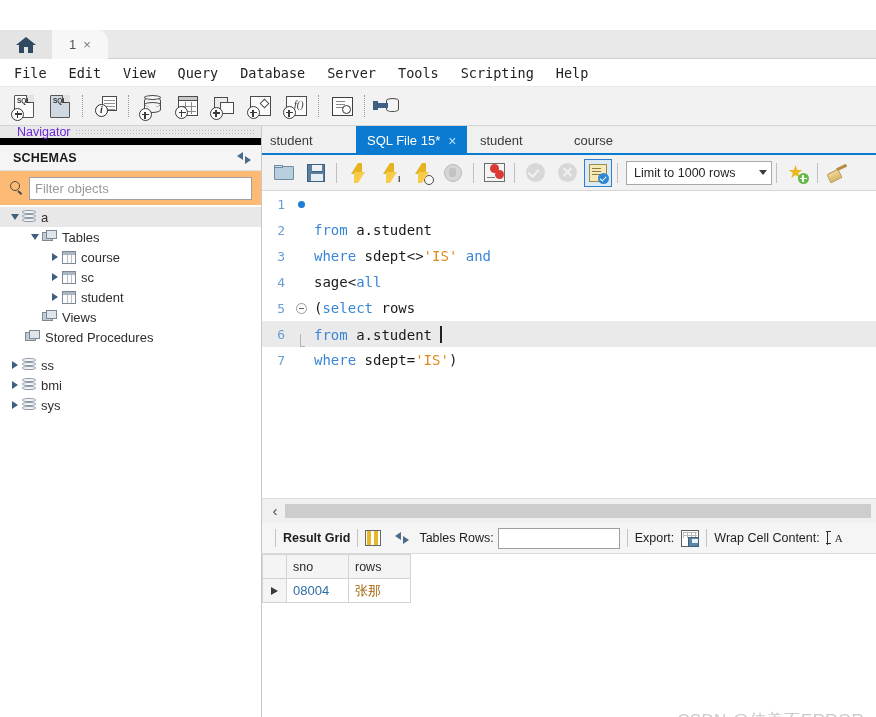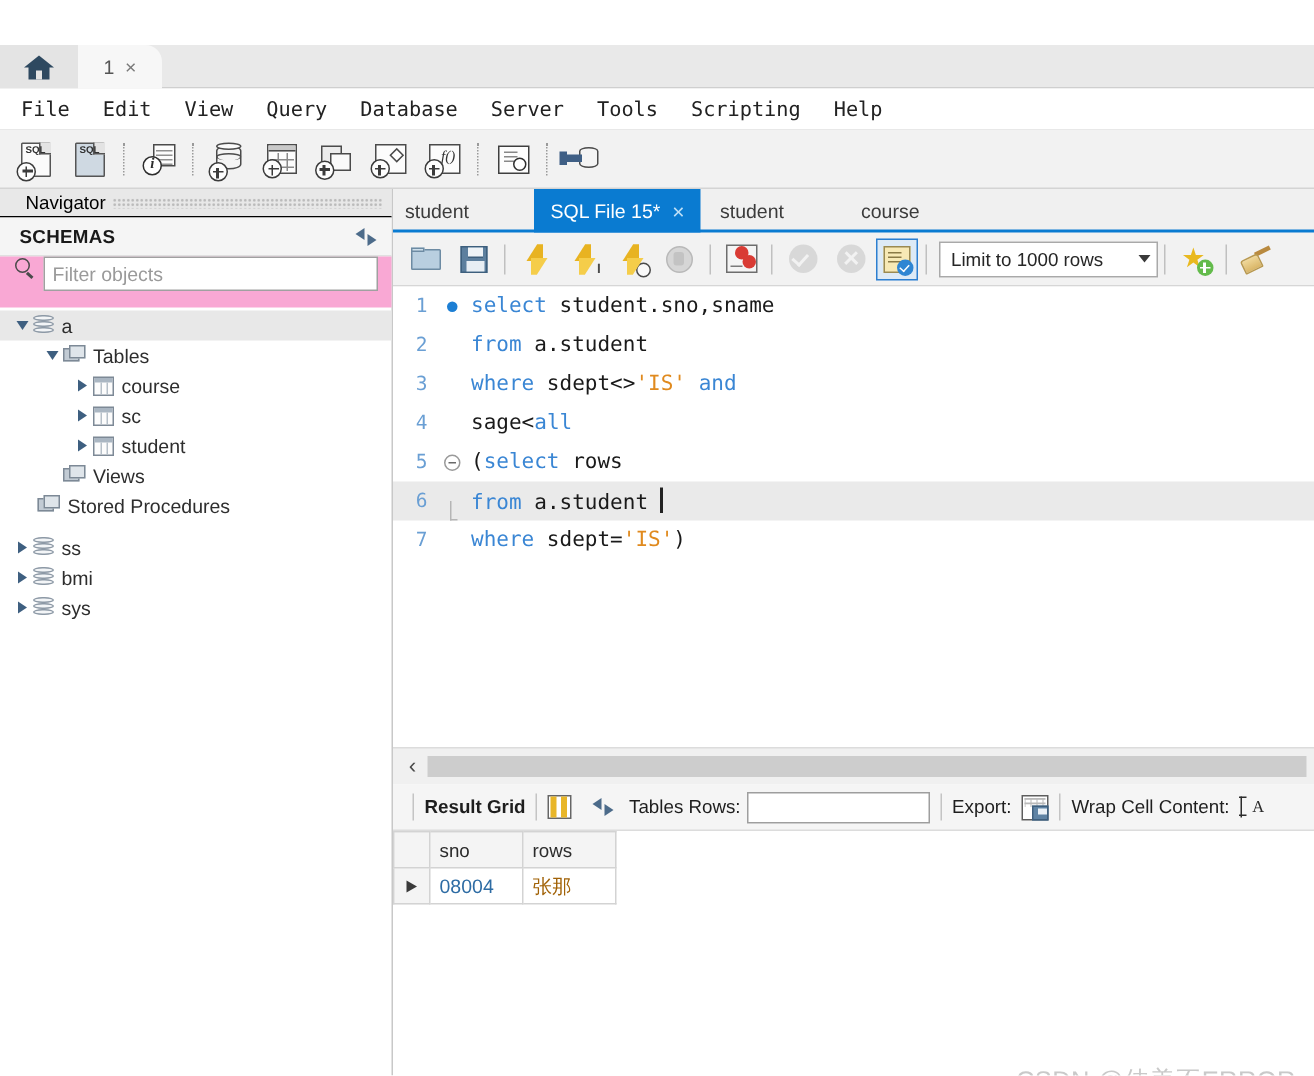--- a/index.html
+++ b/index.html
@@ -265,23 +265,23 @@
 
   
   .navigator {
     position: absolute; left: 0; top: 126px; width: 262px; height: 591px;
     background: #ffffff;
     border-right: 1px solid #c8c8c8;
   }
   .nav-caption {
     height: 19px; background: #e8e8e8;
     display: flex; align-items: center;
-    font-size: 12.5px; color: #000000;
+    font-size: 12.5px; color: #6d28d9;
     padding-left: 17px;
-    border-bottom: 1px solid #000000;
+    border-bottom: 7px solid #000000;
   }
   .nav-caption .dots {
     flex: 1; height: 7px; margin-left: 4px; margin-right: 6px;
     background-image: radial-gradient(#b9b9b9 0.8px, transparent 0.9px);
     background-size: 3px 3px;
   }
   .schemas-hdr {
     height: 26px; background: #f5f5f5;
     display: flex; align-items: center; justify-content: space-between;
     padding: 0 10px 0 13px;
@@ -300,22 +300,22 @@
     border-top: 4px solid transparent;
     border-bottom: 4px solid transparent;
   }
   .ic-refresh::before {
     left: 0; top: 1px; border-right: 6px solid #4c6b8a;
   }
   .ic-refresh::after {
     right: 0; bottom: 1px; border-left: 6px solid #4c6b8a;
   }
   .filter-row {
-    height: 34px; display: flex; 
-    padding: 0 9px 0 9px; background: #f9a8d4;
+    height: 34px; display: flex; align-items: center;
+    padding: 0 9px 0 9px; background: #fdba74;
   }
   .ic-search {
     position: relative; width: 16px; height: 16px; margin-right: 4px; flex: none;
   }
   .ic-search::before {
     content: ""; position: absolute; left: 1px; top: 1px;
     width: 8px; height: 8px; border-radius: 50%;
     border: 1.6px solid #4a4a4a;
   }
   .ic-search::after {
@@ -1082,21 +1082,20 @@
       </div>
     </div>
 
     <div class="code-wrap">
 
       <div class="code-line">
         <span class="gutter">1</span>
         <span class="markcol">
             <span class="dot-blue"></span>
           </span>
-        <span class="ctext"><span class="kw">select </span><span>student.sno,sname</span></span>
       </div>
 
       <div class="code-line">
         <span class="gutter">2</span>
         <span class="markcol"></span>
         <span class="ctext"><span class="kw">from </span><span>a.student</span></span>
       </div>
 
       <div class="code-line">
         <span class="gutter">3</span>

